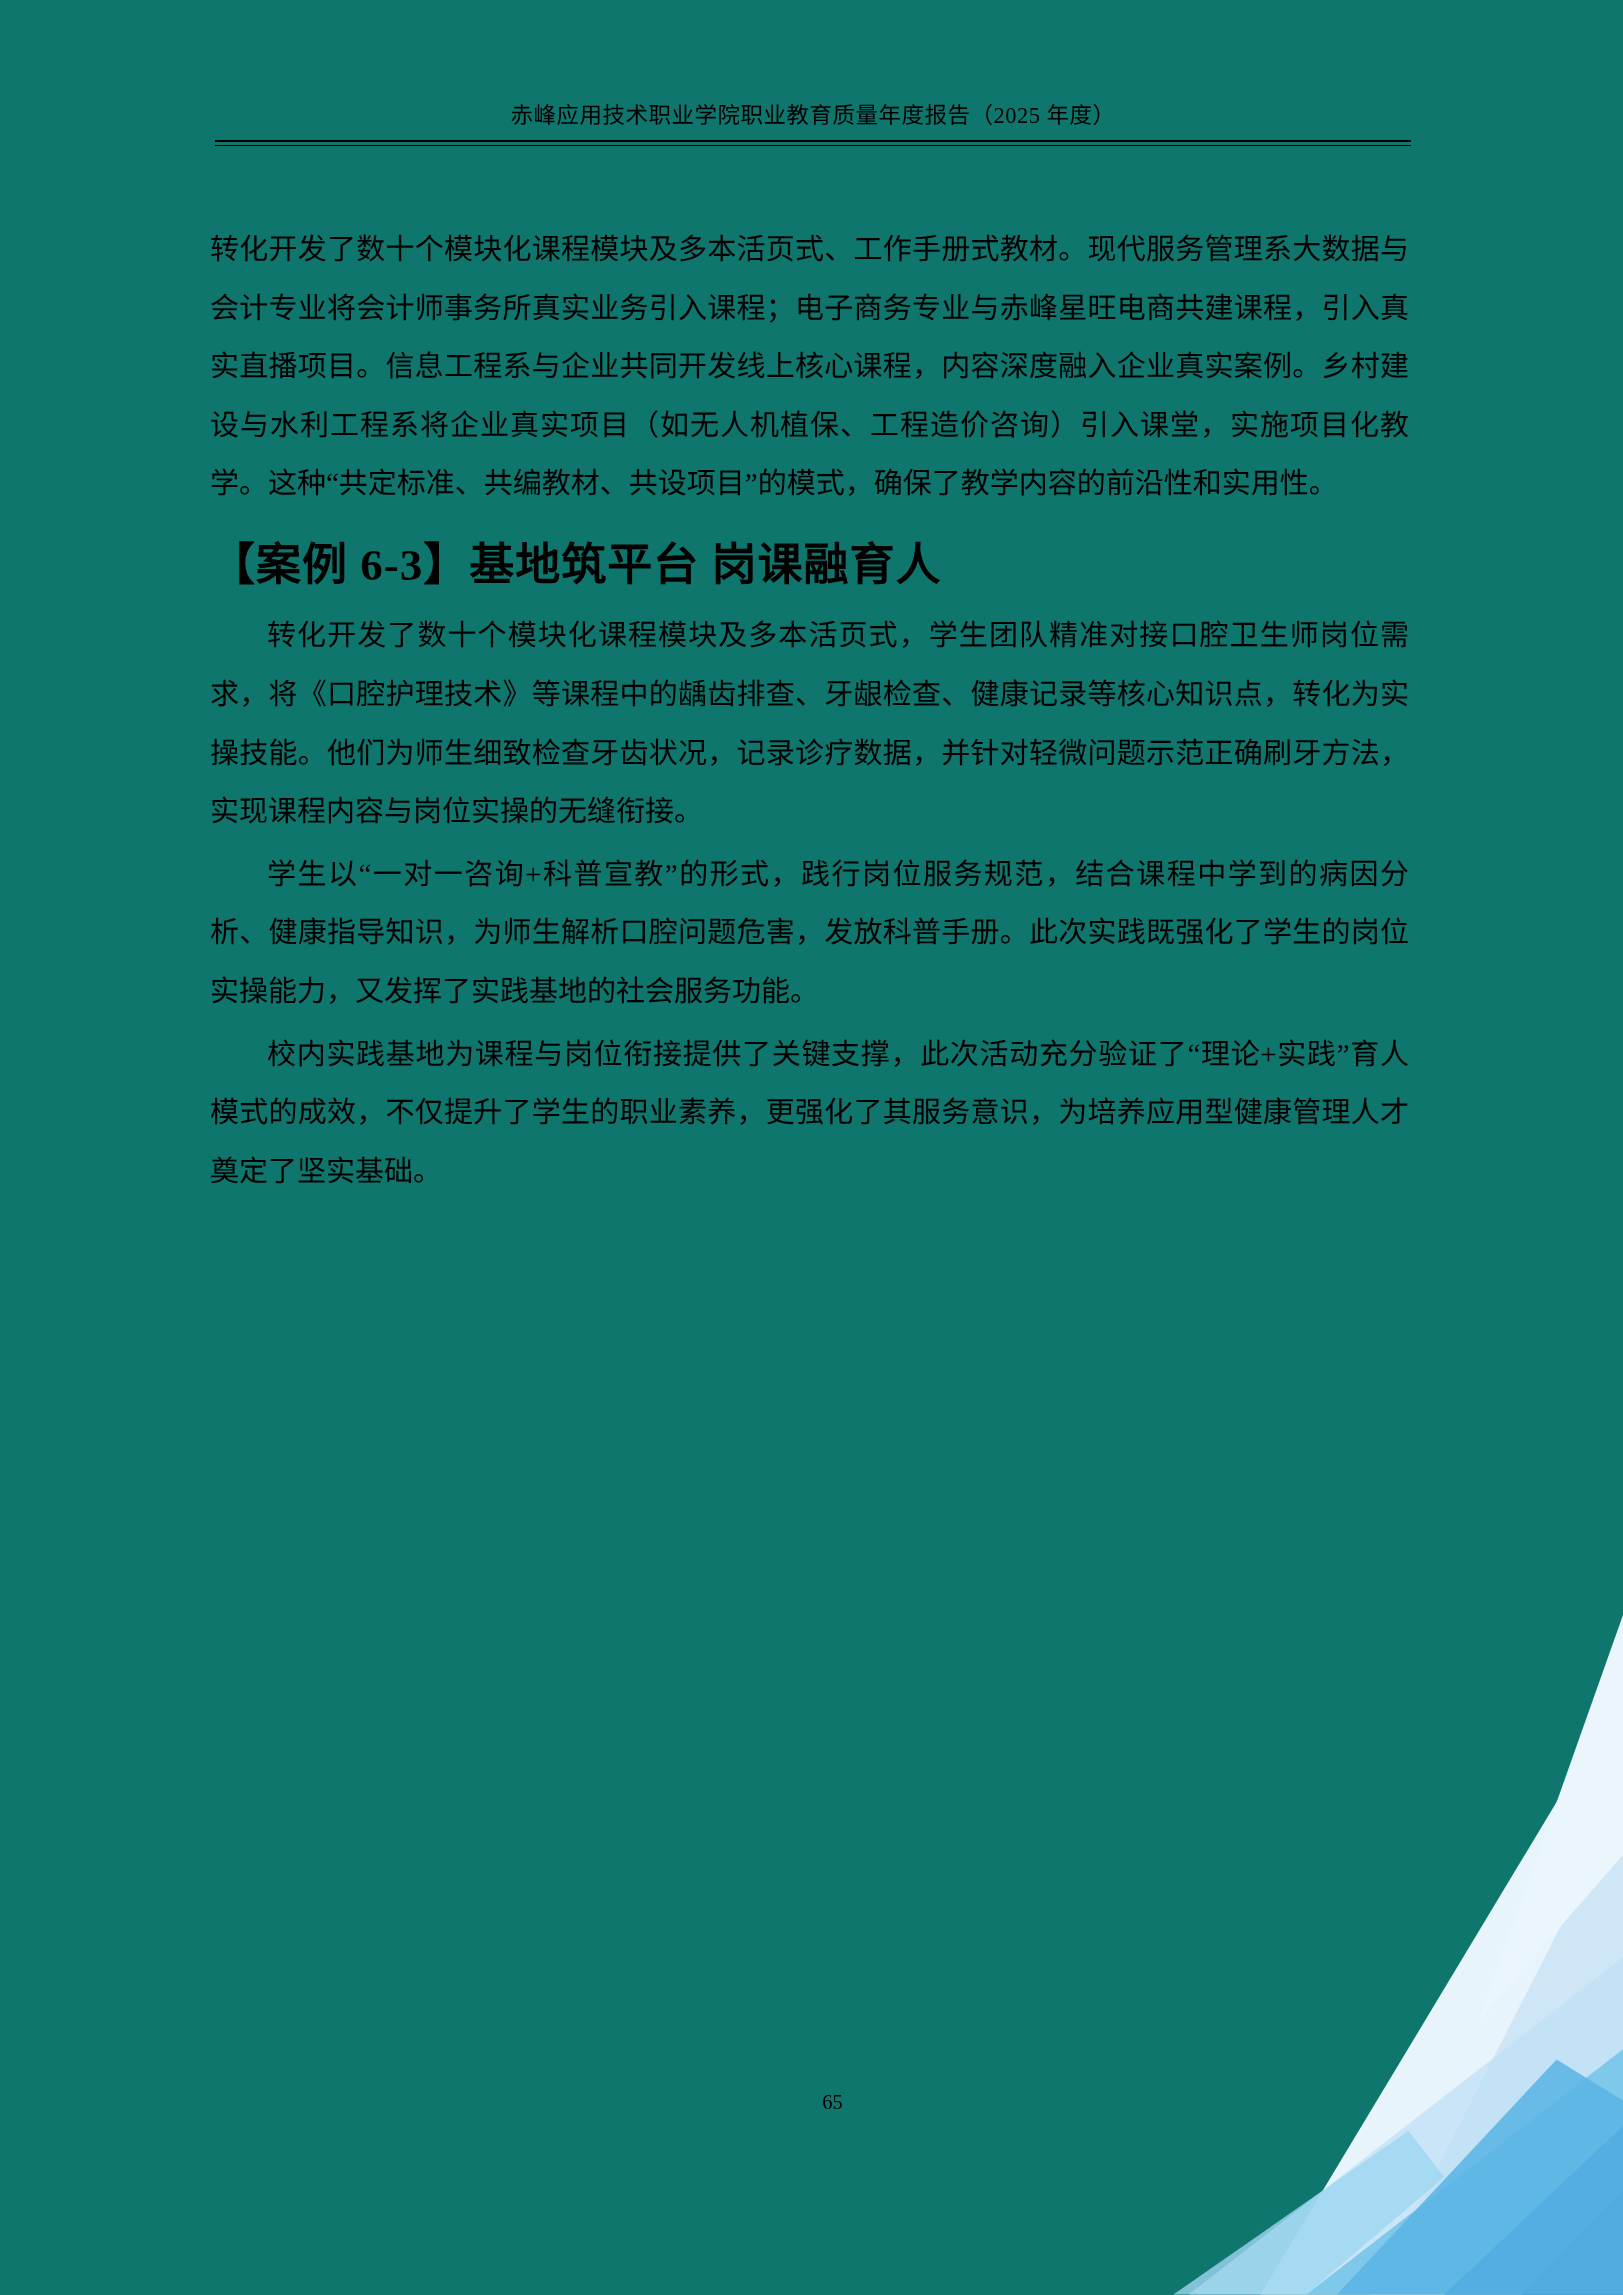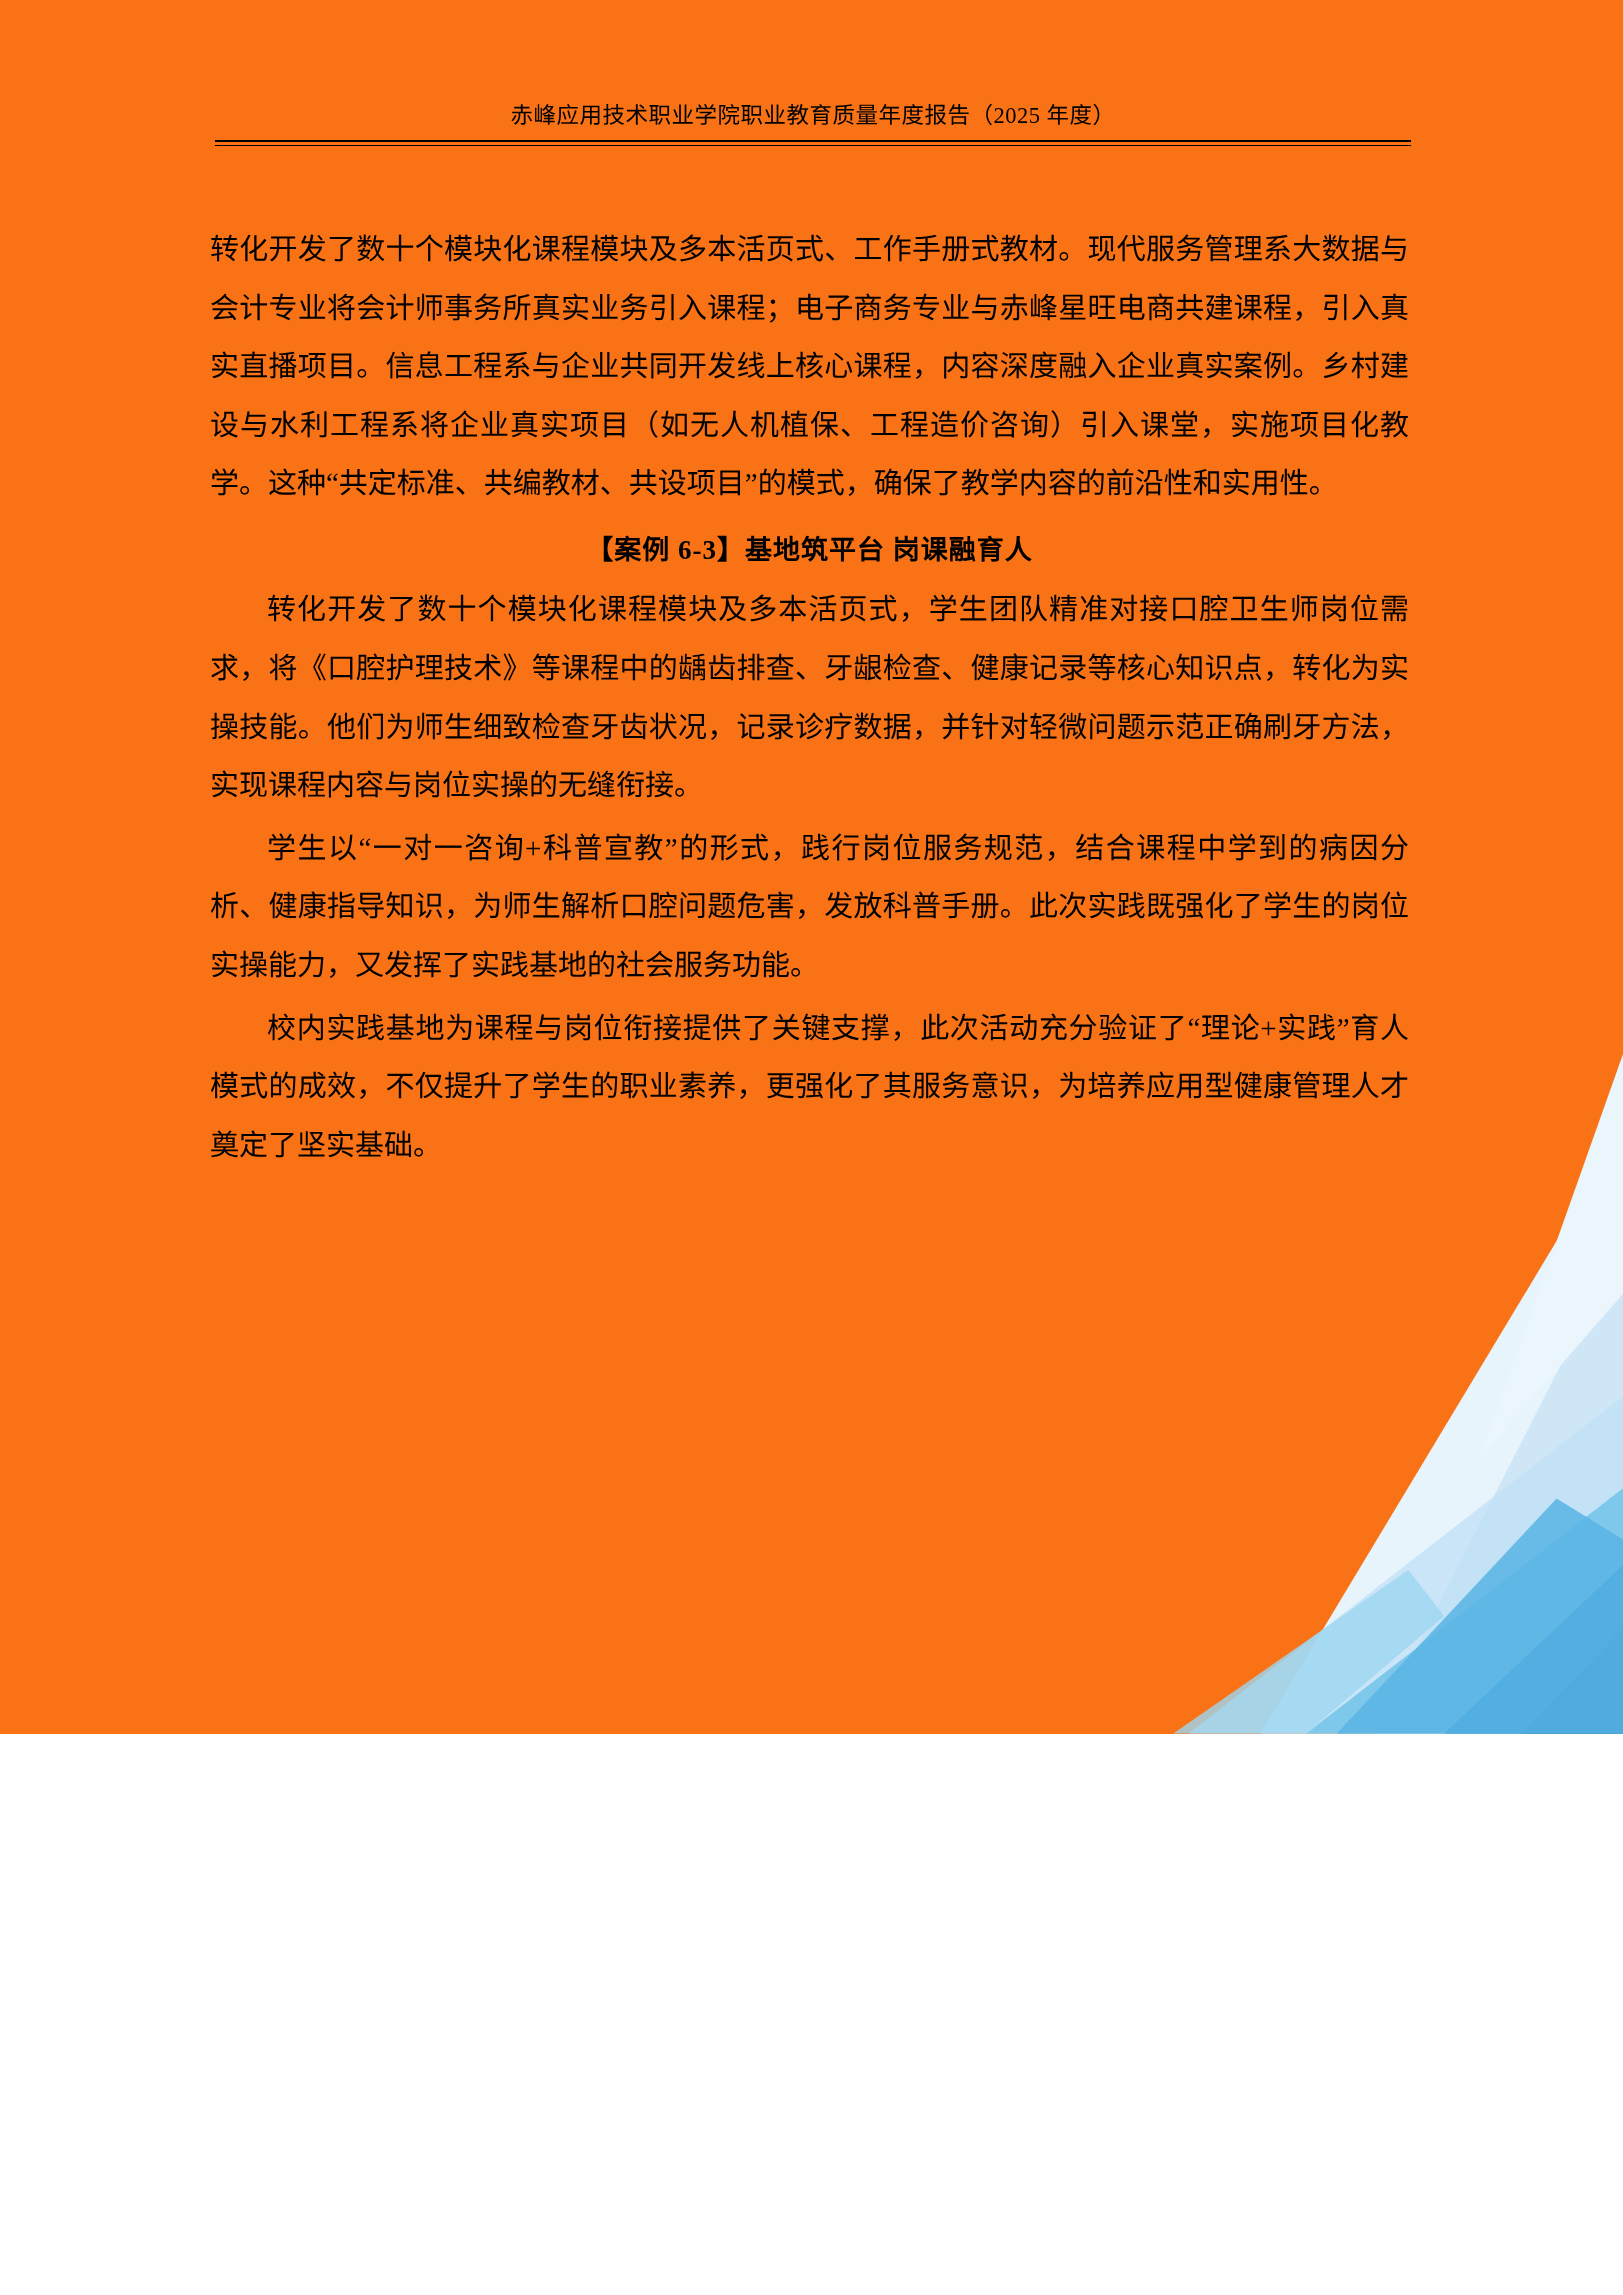--- a/index.html
+++ b/index.html
@@ -7,22 +7,22 @@
     margin: 0;
     padding: 0;
     background: #ffffff;
   }
   body {
     font-family: "Liberation Serif", "DejaVu Serif", serif;
   }
   .page {
     position: relative;
     width: 1623px;
-    height: 1734px;
-    background: #f97316;
+    height: 2295px;
+    background: #0f766e;
     overflow: hidden;
   }
 
   
   .corner-art {
     position: absolute;
     right: 0;
     bottom: 0;
     width: 603px;
     height: 798px;
@@ -69,22 +69,22 @@
     color: #000000;
     text-align: justify;
     text-justify: inter-ideograph;
     font-family: "Liberation Serif", "DejaVu Serif", serif;
   }
   p.indent {
     text-indent: 57px;
   }
   .case-heading {
     margin: 15.3px 0 9.2px 0;
-    text-align: center;
-    font-size: 27px;
+    text-align: left;
+    font-size: 45px;
     font-weight: bold;
     letter-spacing: 1px;
     color: #000000;
     font-family: "Liberation Serif", "DejaVu Serif", serif;
   }
   .gap-small { height: 4.1px; }
 
   
   .footer {
     position: absolute;

